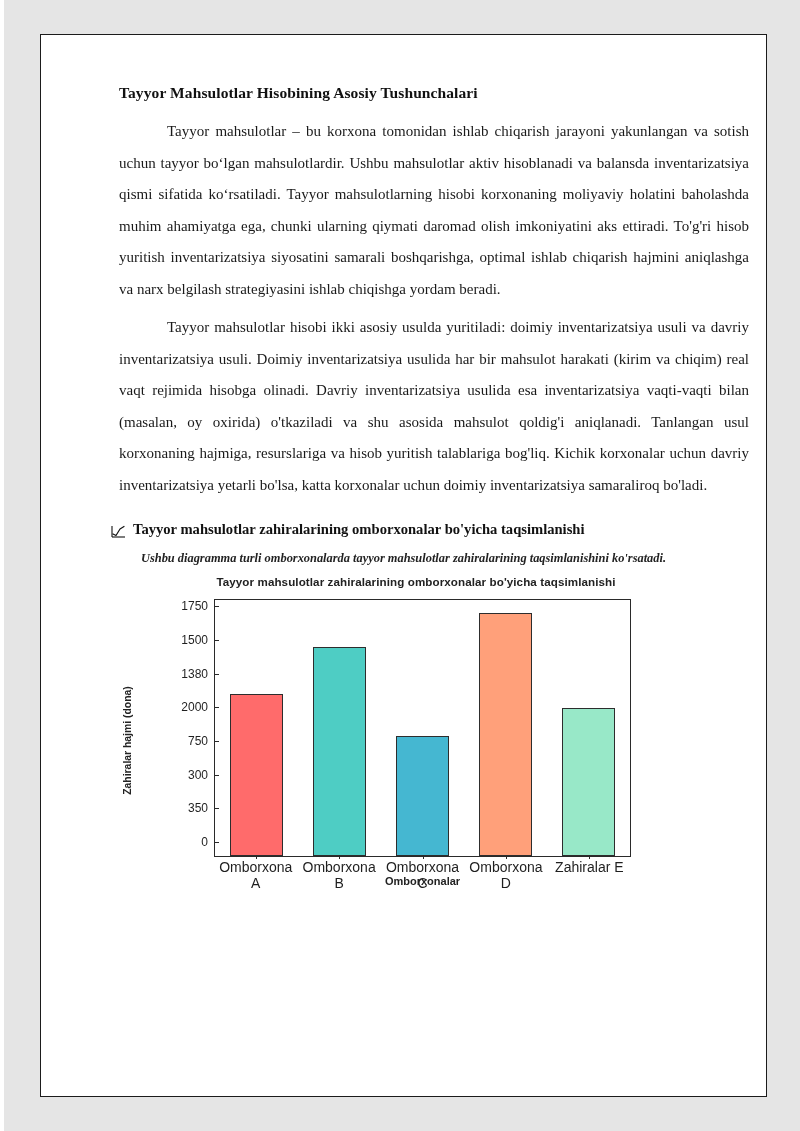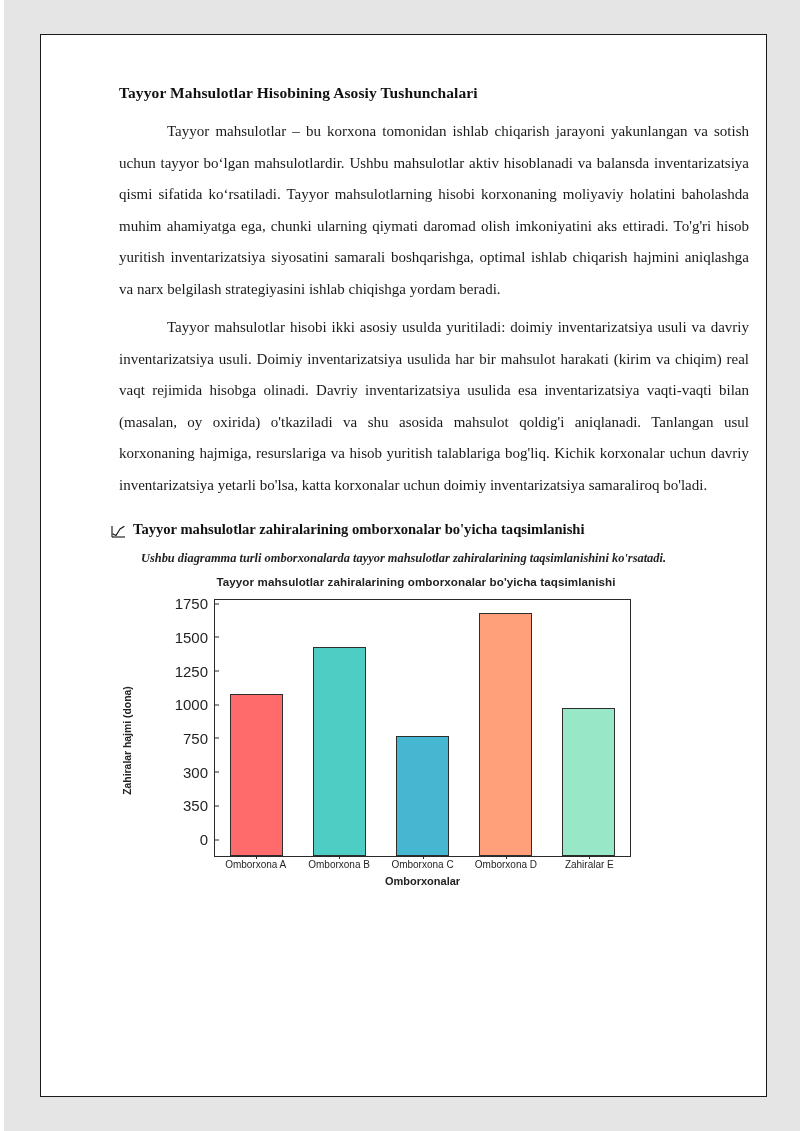--- a/index.html
+++ b/index.html
@@ -125,21 +125,21 @@
     box-sizing: border-box;
     background: #ffffff;
   }
   .ytick {
     position: absolute;
     right: 100%;
     transform: translateY(-50%);
     padding-right: 7px;
     white-space: nowrap;
     font-family: "Liberation Sans", sans-serif;
-    font-size: 15px;
+    font-size: 12px;
     color: #1f1f1f;
   }
   .ytick::after {
     content: "";
     position: absolute;
     right: -3.5px;
     top: 50%;
     width: 3.5px;
     height: 1px;
     background: #2a2a2a;
@@ -167,21 +167,21 @@
     position: absolute;
     left: 113px;
     top: 284px;
     width: 417px;
     display: flex;
   }
   .xtick {
     flex: 1 1 0;
     text-align: center;
     font-family: "Liberation Sans", sans-serif;
-    font-size: 10px;
+    font-size: 14px;
     color: #1f1f1f;
     position: relative;
   }
   .xtick::before {
     content: "";
     position: absolute;
     left: 50%;
     top: -4px;
     width: 1px;
     height: 3.5px;
@@ -230,22 +230,22 @@
       <div class="chart-figure">
         <div class="chart-title">Tayyor mahsulotlar zahiralarining omborxonalar bo'yicha taqsimlanishi</div>
         <div class="ylabel">Zahiralar hajmi (dona)</div>
 
         <div class="plot-frame">
           <div id="ytick-holder">
               <div class="ytick" style="bottom: 0%;">0</div>
               <div class="ytick" style="bottom: 13.1579%;">350</div>
               <div class="ytick" style="bottom: 26.3158%;">300</div>
               <div class="ytick" style="bottom: 39.4737%;">750</div>
-              <div class="ytick" style="bottom: 52.6316%;">1000</div>
-              <div class="ytick" style="bottom: 65.7895%;">1250</div>
+              <div class="ytick" style="bottom: 52.6316%;">2000</div>
+              <div class="ytick" style="bottom: 65.7895%;">1380</div>
               <div class="ytick" style="bottom: 78.9474%;">1500</div>
               <div class="ytick" style="bottom: 92.1053%;">1750</div>
             </div>
           <div class="bars-layer" id="bars-layer">
               <div class="bar-slot">
                 <div class="bar" style="height: 63.1579%; background: rgb(255, 107, 107);"></div>
               </div>
               <div class="bar-slot">
                 <div class="bar" style="height: 81.5789%; background: rgb(78, 205, 196);"></div>
               </div>

